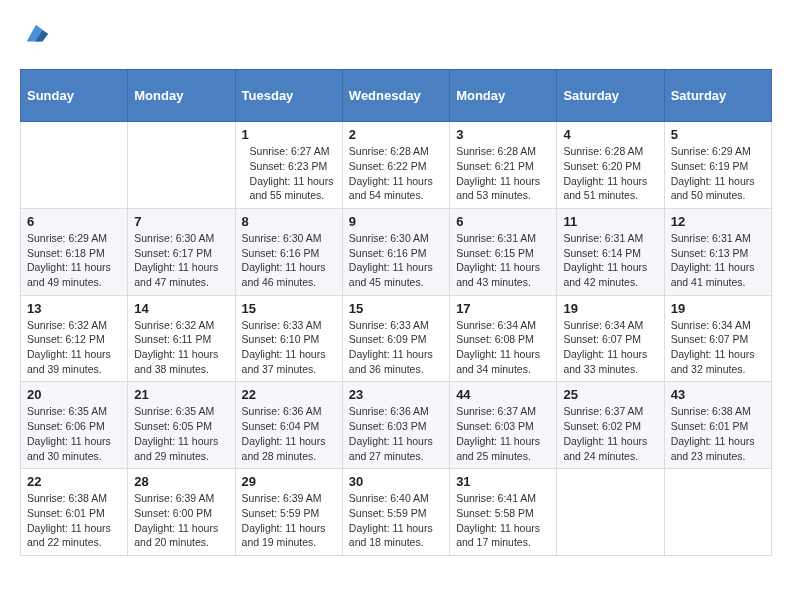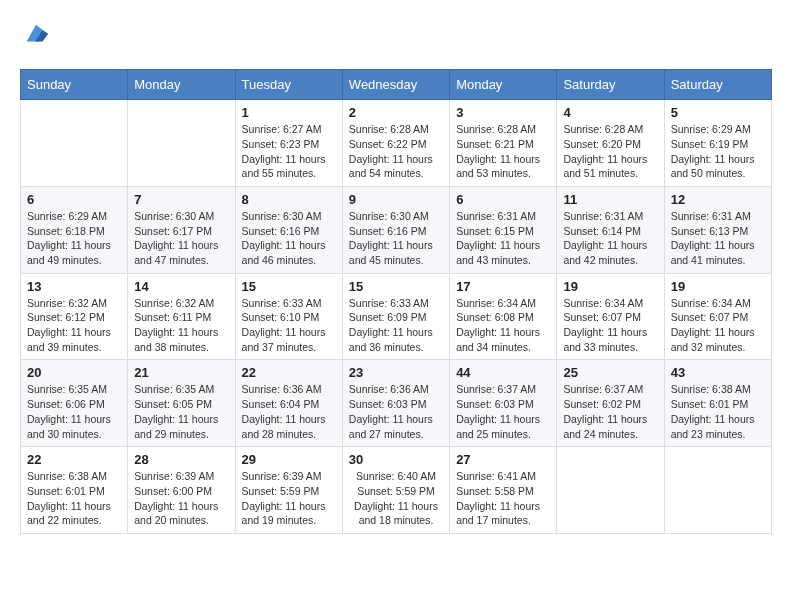--- a/index.html
+++ b/index.html
@@ -48,22 +48,22 @@
     }
     .calendar {
       width: 100%;
       border-collapse: collapse;
       border: 1px solid #ccc;
     }
     .calendar th {
       background: #4a7fc1;
       color: #fff;
       font-size: 13px;
-      font-weight: normal;
-      padding: 7px 6px;
+      font-weight: bold;
+      padding: 18px 6px;
       text-align: left;
       border: 1px solid #3a6aaa;
     }
     .calendar td {
       vertical-align: top;
       border: 1px solid #ddd;
       padding: 5px 6px;
       width: 107px;
       min-height: 90px;
       font-size: 11px;
@@ -124,21 +124,21 @@
         <th>Saturday</th>
         <th>Saturday</th>
       </tr>
   </thead>
   <tbody id="calendar-body">
   <tr>
         <td class="empty-cell"></td>
         <td class="empty-cell"></td>
         <td>
           <span class="day-num">1</span>
-          <div class="day-info" style="white-space: pre-line;">Sunrise: 6:27 AM
+          <div class="day-info" style="white-space: pre-line; margin-left: 8px;">Sunrise: 6:27 AM
 Sunset: 6:23 PM
 Daylight: 11 hours and 55 minutes.</div>
         </td>
         <td>
           <span class="day-num">2</span>
           <div class="day-info" style="white-space: pre-line;">Sunrise: 6:28 AM
 Sunset: 6:22 PM
 Daylight: 11 hours and 54 minutes.</div>
         </td>
         <td>
@@ -306,26 +306,26 @@
 Daylight: 11 hours and 20 minutes.</div>
         </td>
         <td>
           <span class="day-num">29</span>
           <div class="day-info" style="white-space: pre-line;">Sunrise: 6:39 AM
 Sunset: 5:59 PM
 Daylight: 11 hours and 19 minutes.</div>
         </td>
         <td>
           <span class="day-num">30</span>
-          <div class="day-info" style="white-space: pre-line; text-align: center;">Sunrise: 6:40 AM
+          <div class="day-info" style="white-space: pre-line;">Sunrise: 6:40 AM
 Sunset: 5:59 PM
 Daylight: 11 hours and 18 minutes.</div>
         </td>
         <td>
-          <span class="day-num">27</span>
+          <span class="day-num">31</span>
           <div class="day-info" style="white-space: pre-line;">Sunrise: 6:41 AM
 Sunset: 5:58 PM
 Daylight: 11 hours and 17 minutes.</div>
         </td>
         <td class="empty-cell"></td>
         <td class="empty-cell"></td>
       </tr>
     </tbody>
 </table>
 

